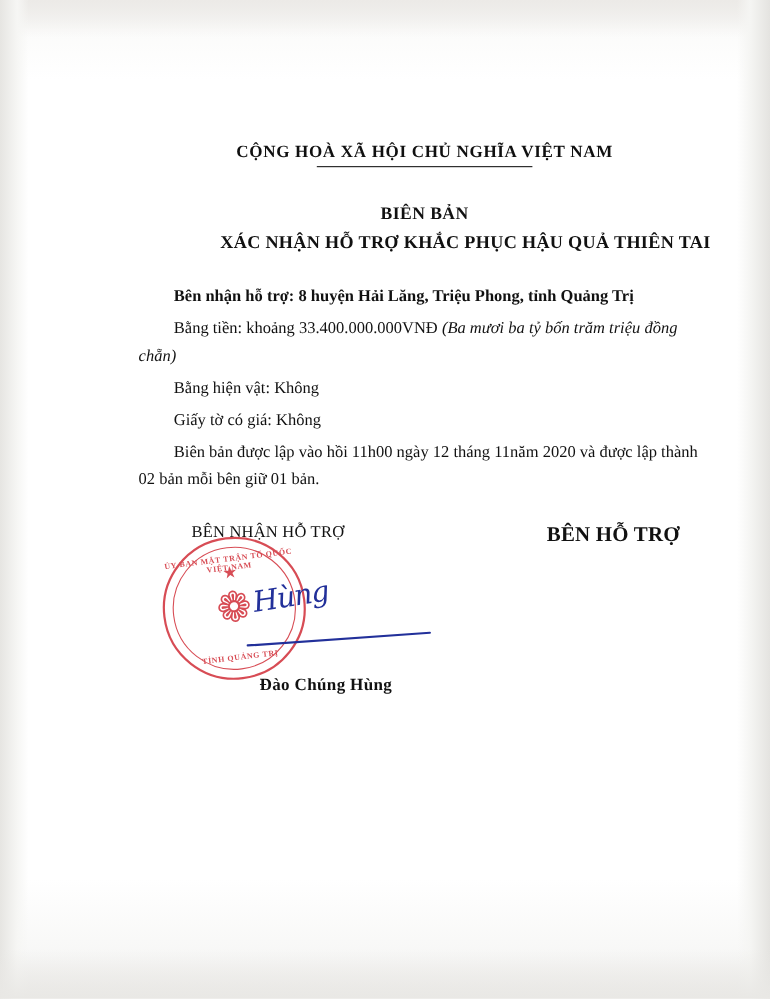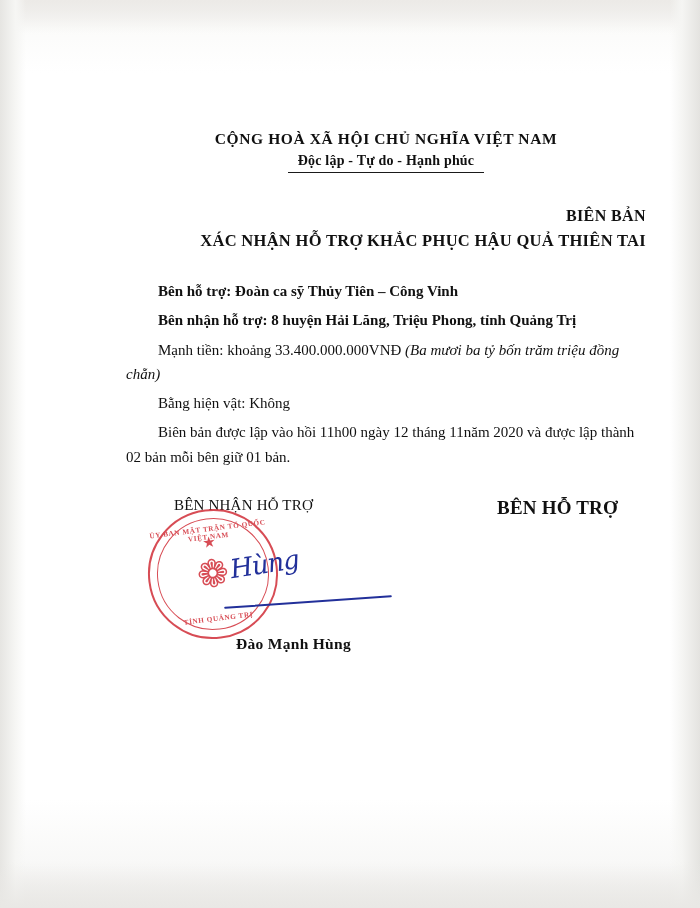--- a/index.html
+++ b/index.html
@@ -76,21 +76,21 @@
     letter-spacing: 0.2px;
   }
   .motto-underline {
     width: 196px;
     height: 1px;
     background: #1a1a1a;
     margin: 3px auto 0 auto;
   }
 
   .doc-title {
-    text-align: right;
+    text-align: center;
     font-weight: bold;
     font-size: 16px;
     margin-top: 34px;
     letter-spacing: 0.4px;
   }
   .doc-subtitle {
     text-align: right;
     font-weight: bold;
     font-size: 16.5px;
     margin-top: 6px;
@@ -233,34 +233,33 @@
 <div class="page">
 
   <div class="paper-edge-top"></div>
   <div class="paper-edge-left"></div>
   <div class="paper-edge-right"></div>
   <div class="paper-edge-bottom"></div>
 
   <div class="content">
 
     <div class="nation-line">CỘNG HOÀ XÃ HỘI CHỦ NGHĨA VIỆT NAM</div>
-    <div class="motto">Độc lập - Tự do - Hạnh phúc</div>
     <div class="motto-underline"></div>
 
     <div class="doc-title">BIÊN BẢN</div>
     <div class="doc-subtitle">XÁC NHẬN HỖ TRỢ KHẮC PHỤC HẬU QUẢ THIÊN TAI</div>
 
     <div class="body">
-      <p class="indent b">Bên hỗ trợ: Đoàn ca sỹ Thủy Tiên – Công Vinh</p>
       <p class="indent b">Bên nhận hỗ trợ: 8 huyện Hải Lăng, Triệu Phong, tỉnh Quảng Trị</p>
       <p class="indent">
-        <span>Mạnh tiền: khoảng 33.400.000.000VNĐ</span>
+        <span>Bằng tiền: khoảng 33.400.000.000VNĐ</span>
         <span class="i">(Ba mươi ba tỷ bốn trăm triệu đồng chẵn)</span>
       </p>
       <p class="indent">Bằng hiện vật: Không</p>
+      <p class="indent">Giấy tờ có giá: Không</p>
       <p class="indent">Biên bản được lập vào hồi 11h00 ngày 12 tháng 11năm 2020 và được lập thành 02 bản mỗi bên giữ 01 bản.</p>
     </div>
 
     <div class="signature-row">
       <div class="sig-left">BÊN NHẬN HỖ TRỢ</div>
       <div class="sig-right">BÊN HỖ TRỢ</div>
     </div>
 
     <div class="stamp-area">
 
@@ -269,17 +268,17 @@
         <div class="stamp-star">★</div>
         <div class="stamp-flower">❁</div>
         <div class="stamp-text-bottom">TỈNH QUẢNG TRỊ</div>
       </div>
 
       <div class="handwriting">
         <div class="hand-scribble">Hùng</div>
         <div class="hand-stroke"></div>
       </div>
 
-      <div class="signer-name">Đào Mạnh Hùng</div>
+      <div class="signer-name">Đào Chúng Hùng</div>
     </div>
 
   </div>
 </div>
 
 </body></html>

